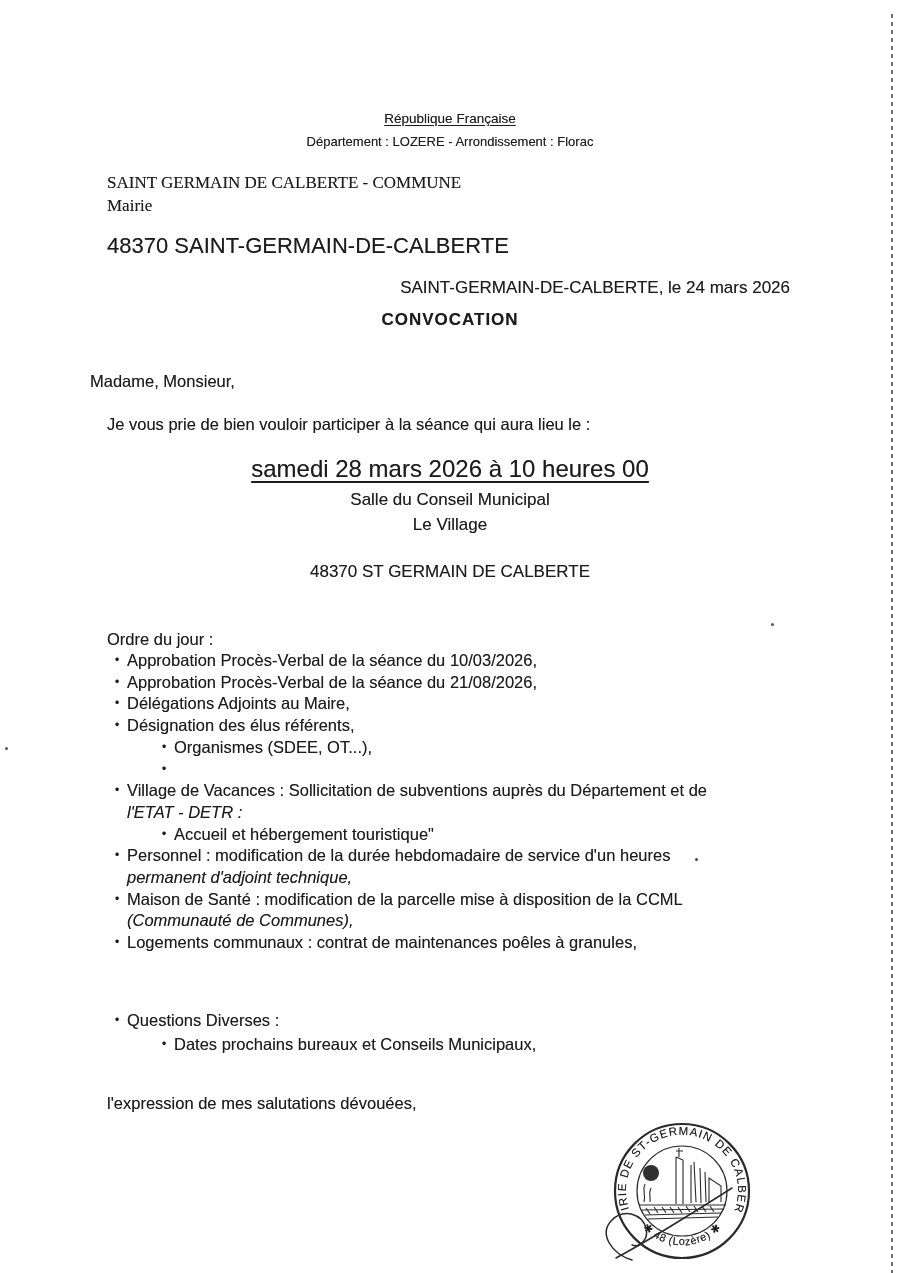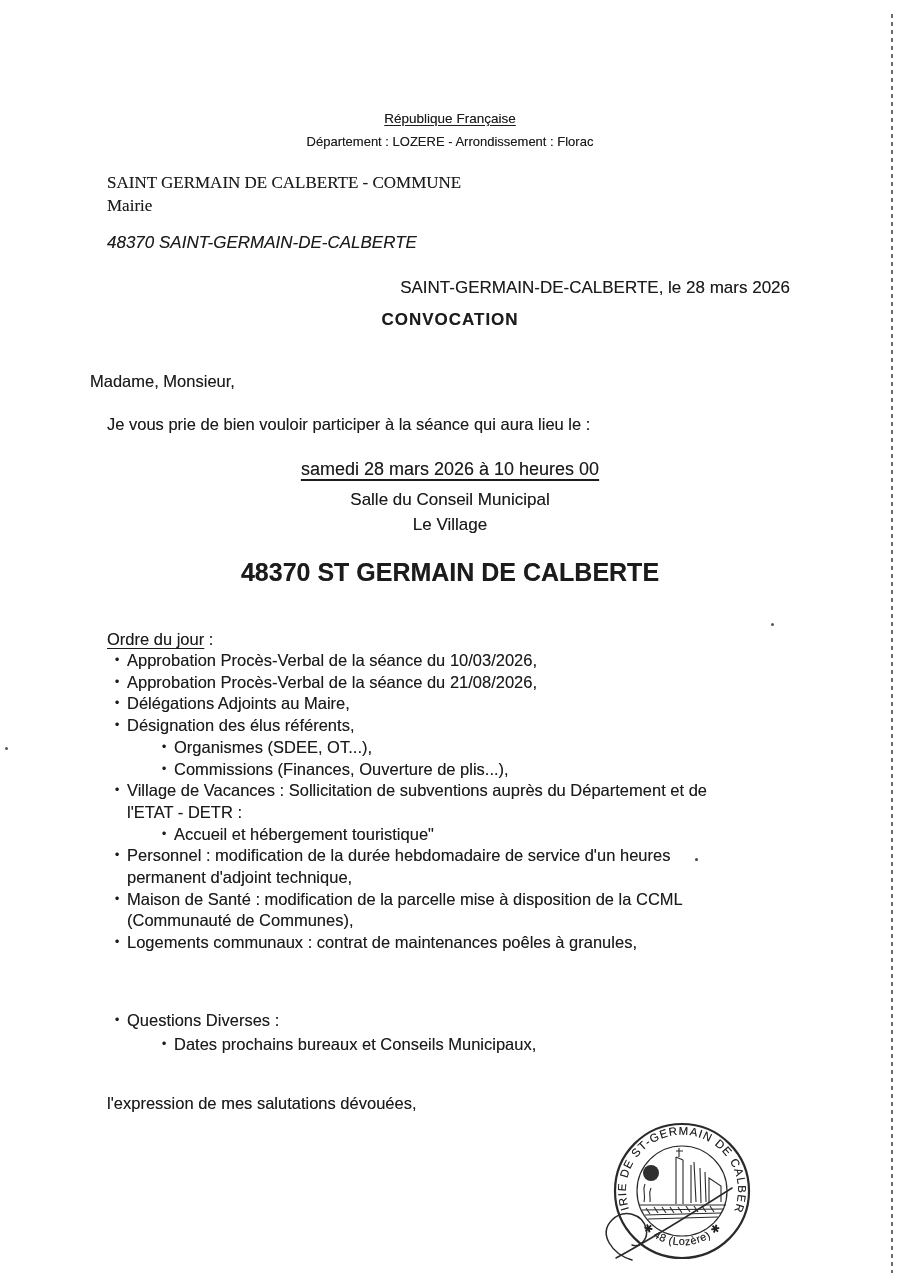--- a/index.html
+++ b/index.html
@@ -14,44 +14,44 @@
     text-shadow:0 0 .4px rgba(0,0,0,.45);
   }
   .abs{position:absolute;}
   .center{left:0;right:0;text-align:center;}
   .nowrap{white-space:nowrap;}
 
   .republic{top:111px;font-size:13.5px;text-decoration:underline;text-underline-offset:2px;}
   .dept{top:134px;font-size:13px;}
 
   .sender{left:107px;top:171px;font-size:17px;line-height:23px;font-family:Liberation Serif, serif;}
-  .addr{left:107px;top:233px;font-size:17px;font-style:italic;}
+  .addr{left:107px;top:233px;font-size:22px;}
   .dateline{right:110px;top:278px;font-size:17px;}
 
   .doc-title{top:310px;font-size:17px;font-weight:bold;letter-spacing:1px;}
 
   .salutation{left:90px;top:372px;font-size:16.5px;}
   .intro{left:107px;top:415px;font-size:16.5px;}
 
   .meeting{top:456px;}
-  .m-date{font-size:18px;text-decoration:underline;text-decoration-thickness:2px;text-underline-offset:4px;line-height:26px;margin-bottom:6px;}
+  .m-date{font-size:24px;text-decoration:underline;text-decoration-thickness:2px;text-underline-offset:4px;line-height:26px;margin-bottom:6px;}
   .m-venue{font-size:17px;line-height:24px;margin-bottom:1px;}
   .m-place{font-size:17px;line-height:24px;margin-bottom:23px;text-align:center;}
-  .m-city{font-size:25px;line-height:24px;font-weight:bold;}
+  .m-city{font-size:17px;line-height:24px;}
 
   .agenda{left:107px;top:628px;font-size:16.5px;}
   .ag-head{line-height:22px;}
-  .ag-head .u{text-decoration:underline;text-underline-offset:3px;}
+  .ag-head .u{text-underline-offset:3px;}
   .ag-row{display:flex;line-height:21.7px;align-items:flex-start;}
   .ag-row .bullet{flex:none;width:14px;text-align:center;font-size:12px;line-height:21.7px;}
   .ag-row.b1{padding-left:3px;}
   .ag-row.b1 .bullet{margin-right:3px;}
   .ag-row.b2{padding-left:50px;}
   .ag-row.b2 .bullet{margin-right:3px;}
-  .ag-row.c1{padding-left:20px;}
+  .ag-row.c1{padding-left:20px;font-style:italic;}
 
   .questions{left:107px;top:1008px;font-size:16.5px;}
   .questions .ag-row{line-height:24px;}
   .questions .ag-row .bullet{line-height:24px;}
 
   .closing{left:107px;top:1092px;width:683px;font-size:16.5px;line-height:23px;}
   .closing .just{text-align:justify;text-align-last:justify;}
 
   .stamp{left:588px;top:1110px;}
 
@@ -70,21 +70,21 @@
 
   <div class="abs center dept">Département : LOZERE - Arrondissement : Florac</div>
   <div class="abs center republic">République Française</div>
 
   <div class="abs sender">
     <div class="nowrap">SAINT GERMAIN DE CALBERTE - COMMUNE</div>
     <div>Mairie</div>
   </div>
   <div class="abs addr nowrap">48370 SAINT-GERMAIN-DE-CALBERTE</div>
 
-  <div class="abs dateline nowrap">SAINT-GERMAIN-DE-CALBERTE, le 28 mars 2026</div>
+  <div class="abs dateline nowrap">SAINT-GERMAIN-DE-CALBERTE, le 24 mars 2026</div>
 
   <div class="abs center doc-title">CONVOCATION</div>
 
   <div class="abs salutation">Madame, Monsieur,</div>
   <div class="abs intro nowrap">Je vous prie de bien vouloir participer à la séance qui aura lieu le :</div>
 
   <div class="abs center meeting">
     <div class="m-date">samedi 28 mars 2026 à 10 heures 00</div>
     <div class="m-venue">Salle du Conseil Municipal</div>
     <div class="m-place">Le Village</div>
@@ -109,21 +109,20 @@
     <div class="ag-row b1">
         <span class="bullet">•</span>
         <span class="nowrap">Désignation des élus référents,</span>
       </div>
     <div class="ag-row b2">
         <span class="bullet">•</span>
         <span class="nowrap">Organismes (SDEE, OT...),</span>
       </div>
     <div class="ag-row b2">
         <span class="bullet">•</span>
-        <span class="nowrap">Commissions (Finances, Ouverture de plis...),</span>
       </div>
     <div class="ag-row b1">
         <span class="bullet">•</span>
         <span class="nowrap">Village de Vacances : Sollicitation de subventions auprès du Département et de</span>
       </div>
     <div class="ag-row c1">
         <span class="nowrap">l'ETAT - DETR :</span>
       </div>
     <div class="ag-row b2">
         <span class="bullet">•</span>

